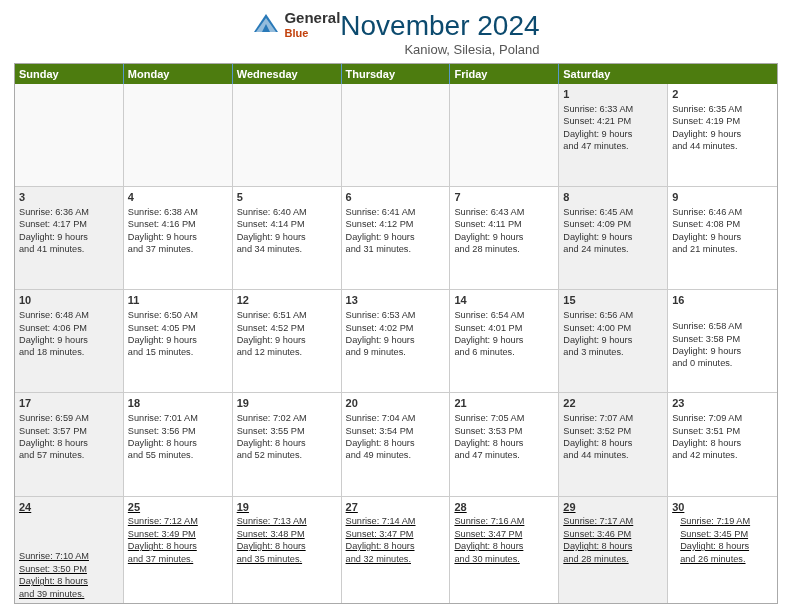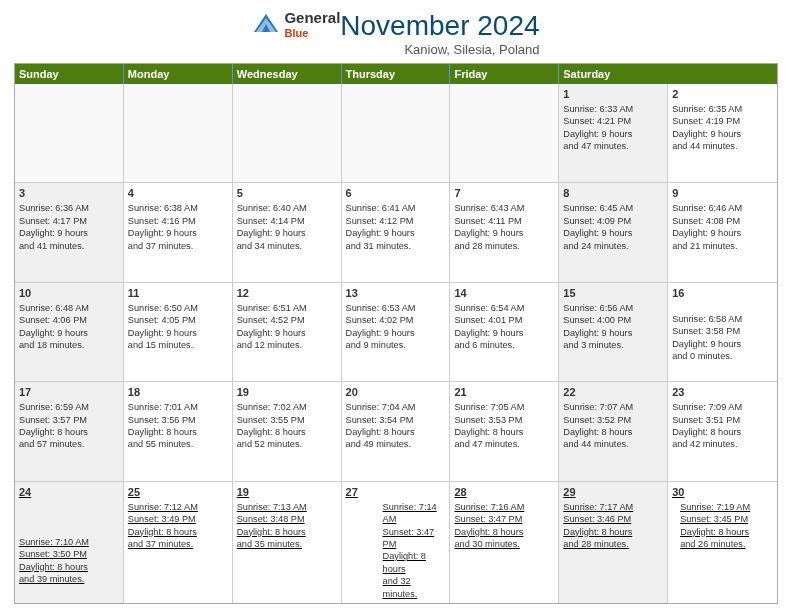--- a/index.html
+++ b/index.html
@@ -337,21 +337,21 @@
           </div>
           <div class="cal-cell">
             <span class="day-num">19</span>
             <div class="cell-info" style="white-space: pre-line;">Sunrise: 7:13 AM
 Sunset: 3:48 PM
 Daylight: 8 hours
 and 35 minutes.</div>
           </div>
           <div class="cal-cell">
             <span class="day-num">27</span>
-            <div class="cell-info" style="white-space: pre-line; margin-left: 37px;">Sunrise: 7:14 AM
+            <div class="cell-info" style="white-space: pre-line;">Sunrise: 7:14 AM
 Sunset: 3:47 PM
 Daylight: 8 hours
 and 32 minutes.</div>
           </div>
           <div class="cal-cell">
             <span class="day-num">28</span>
             <div class="cell-info" style="white-space: pre-line;">Sunrise: 7:16 AM
 Sunset: 3:47 PM
 Daylight: 8 hours
 and 30 minutes.</div>

